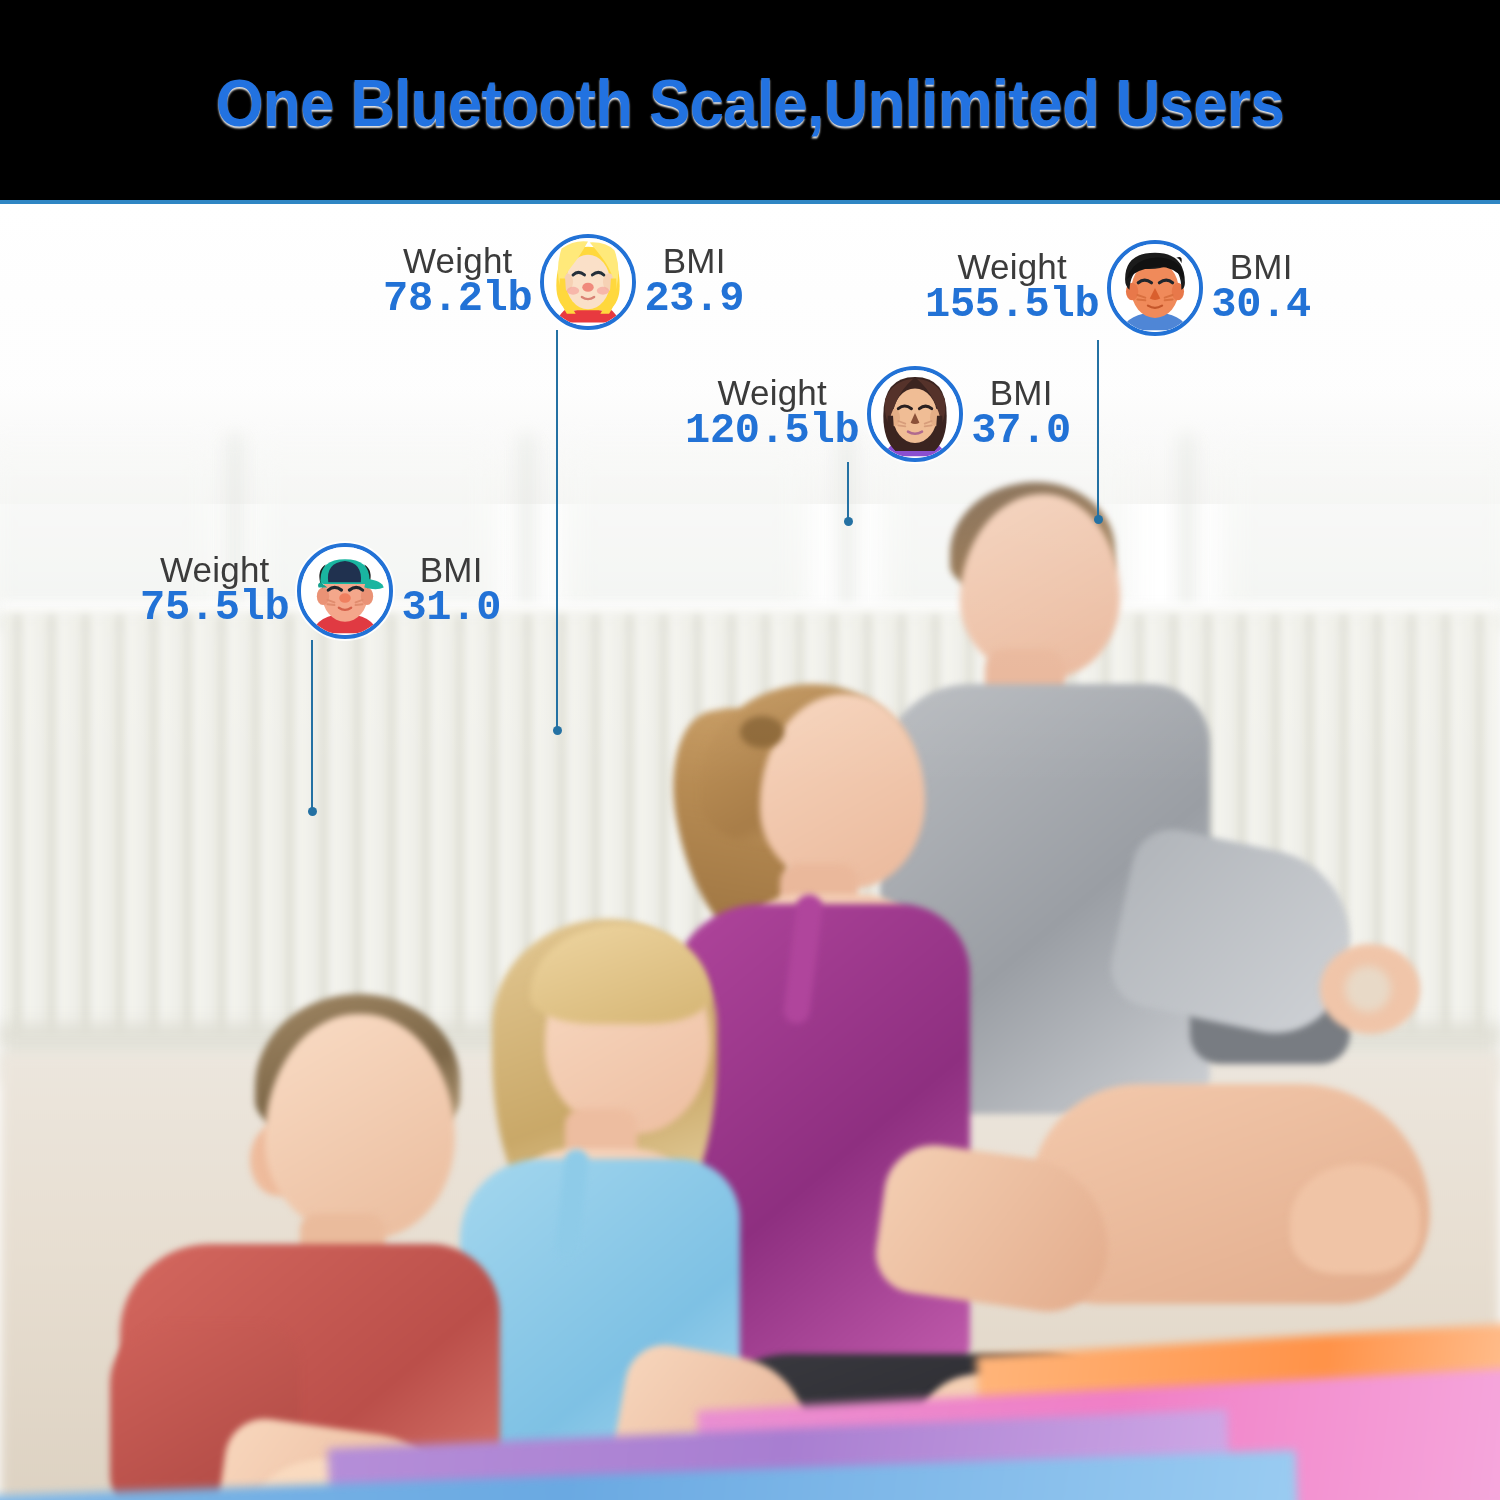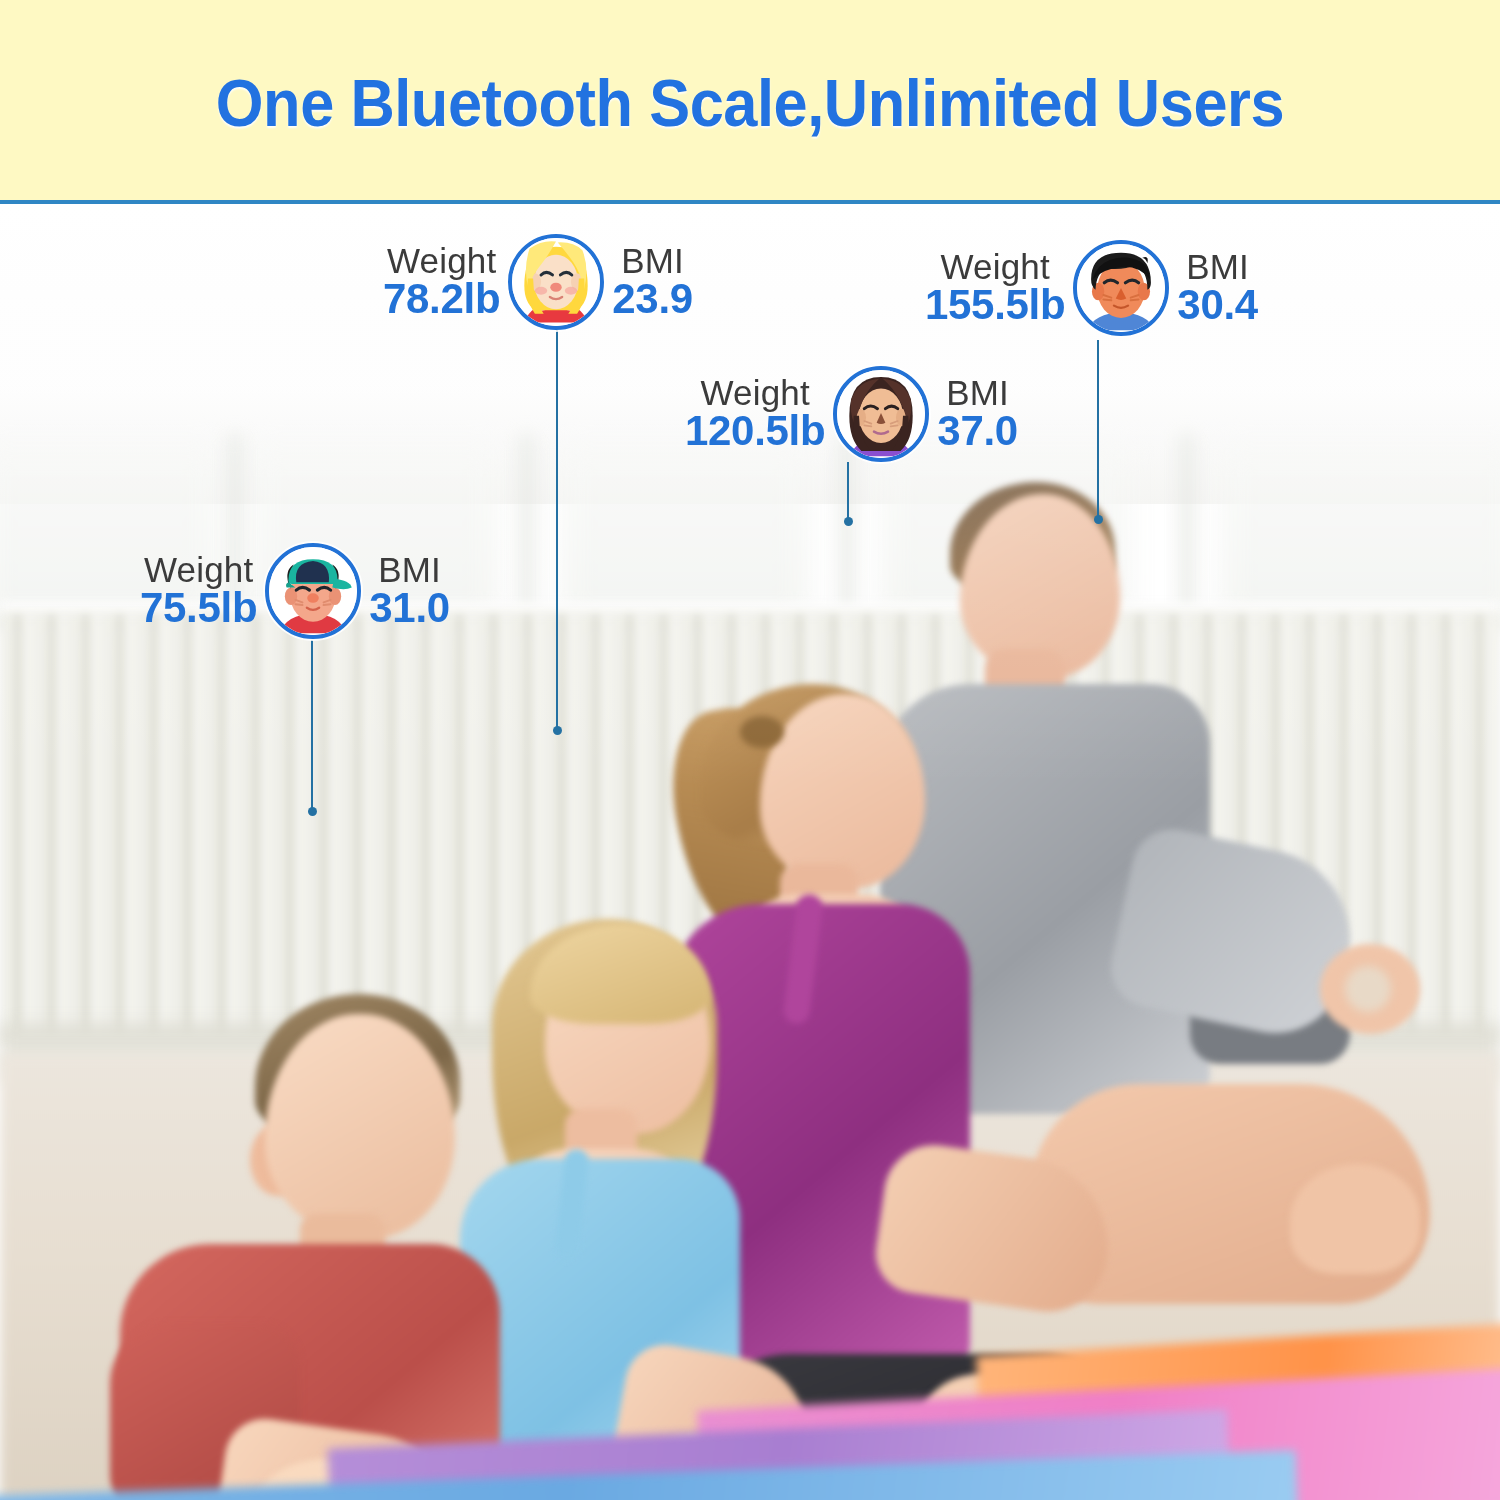--- a/index.html
+++ b/index.html
@@ -6,21 +6,21 @@
   html,body { width:1500px; height:1500px; overflow:hidden; }
   body {
     font-family:"Liberation Sans", sans-serif;
     background:#ffffff;
     position:relative;
   }
 
   
   #header-band{
     position:absolute; left:0; top:0; width:1500px; height:201px;
-    background:#fef9c3;
+    background:#000000;
     padding-left:32px;
   }
   #page-title{
     position:absolute; left:0; top:0; width:1500px; height:201px;
     display:flex; align-items:center; justify-content:center;
     font-size:66px; font-weight:bold;
     color:#2272e0;
     letter-spacing:-0.5px;
     transform:scaleX(0.93);
     white-space:nowrap;
@@ -344,20 +344,21 @@
     line-height:1.02;
   }
   .metric-label{
     font-size:35px; color:#3b3b3b; font-weight:normal;
     letter-spacing:.2px;
     text-align:right;
   }
   .metric-value{
     font-size:42px; color:#2272d6; font-weight:bold;
     letter-spacing:-.3px;
+    font-family:Liberation Mono, monospace;
   }
   .metric.left{ margin-right:8px; }
   .metric.right{ margin-left:8px; }
 
   .avatar{
     position:relative;
     width:96px; height:96px;
     border-radius:50%;
     border:4px solid #2272d6;
     background:#ffffff;

